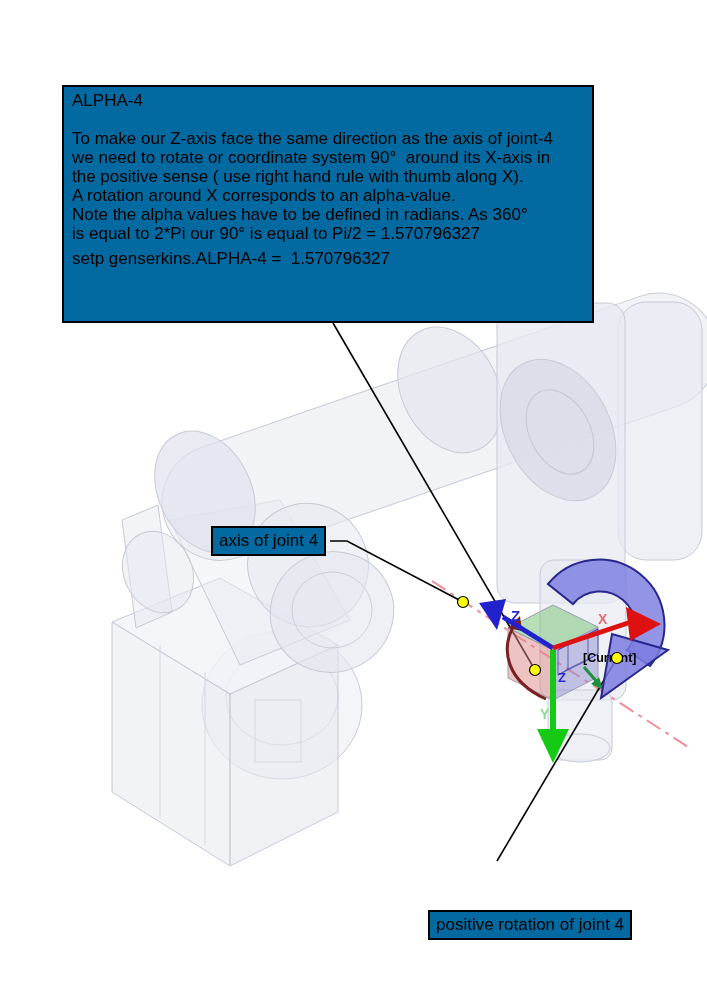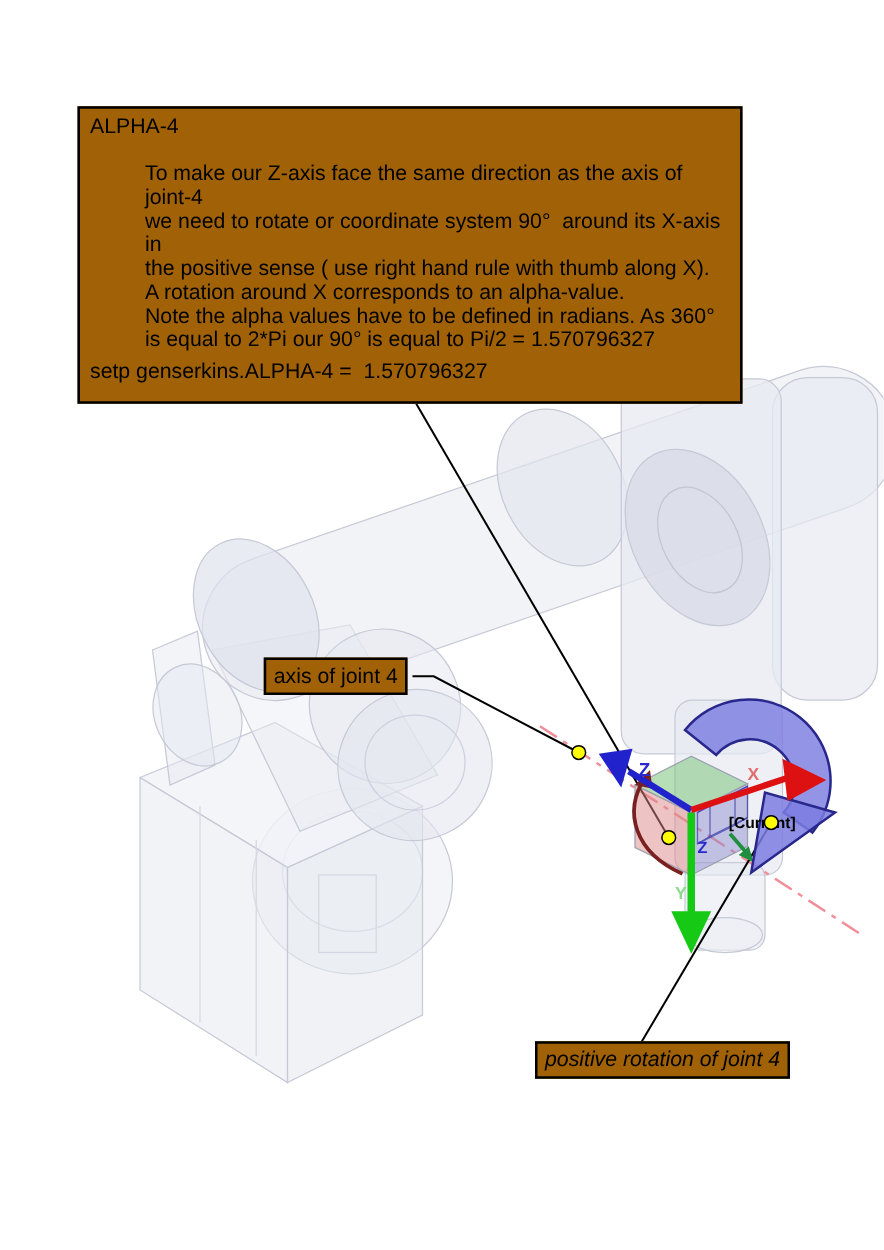--- a/index.html
+++ b/index.html
@@ -1,27 +1,27 @@
 <!DOCTYPE html>
 <html><head>
 <meta charset="utf-8">
 <style>
   html,body{margin:0;padding:0;background:#ffffff;}
   .stage{position:relative;width:707px;height:1000px;background:#ffffff;overflow:hidden;
          font-family:"Liberation Sans", sans-serif;}
   .stage svg{position:absolute;left:0;top:0;}
-  .callout{position:absolute;background:#a16207;border:2px solid #000;box-sizing:border-box;
+  .callout{position:absolute;background:#0369a1;border:2px solid #000;box-sizing:border-box;
            color:#000;}
   .note{left:62px;top:85px;width:532px;height:238px;padding:4px 8px;font-size:17px;line-height:19px;}
   .note .title{white-space:pre-wrap;}
-  .note .body{white-space:pre-wrap;margin-top:19px;margin-left:44px;}
+  .note .body{white-space:pre-wrap;margin-top:19px;}
   .note .command{white-space:pre-wrap;margin-top:6px;}
   .small-label{font-size:17px;line-height:22px;padding:2px 6px;white-space:nowrap;}
   .axis-label{left:211px;top:526px;text-align:center;}
-  .rot-label{left:428px;top:833px;font-style:italic;}
+  .rot-label{left:428px;top:910px;}
 </style>
 </head>
 <body>
 
 <div class="stage">
 
 <svg width="707" height="1000" viewBox="0 0 707 1000">
 
   <g fill="#e8eaf1" stroke="#c6cad6" stroke-width="1">
 

